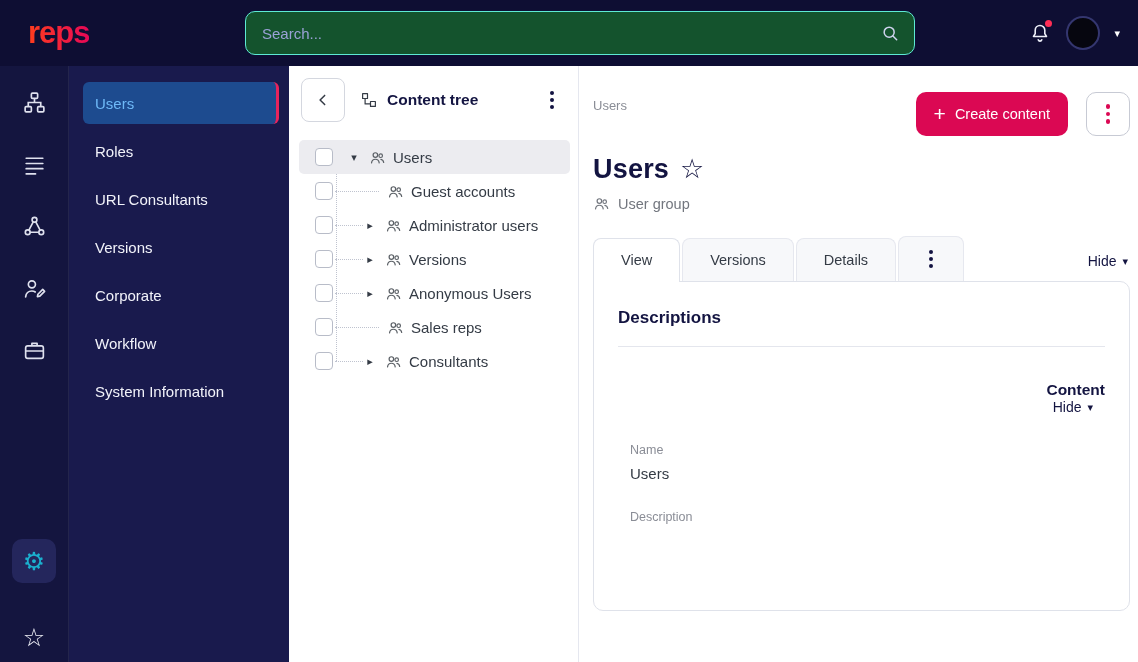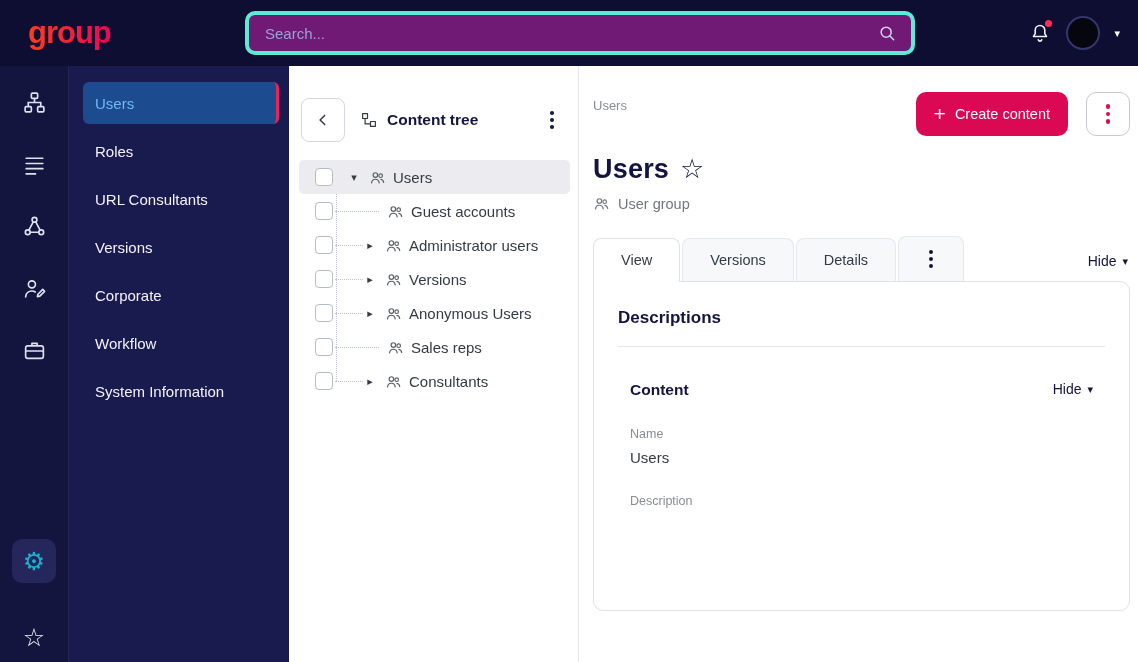--- a/index.html
+++ b/index.html
@@ -6,22 +6,22 @@
   html,body { width:1138px; height:662px; overflow:hidden; }
   body { font-family:"Liberation Sans","DejaVu Sans",sans-serif; background:#fff; }
   .app { width:1138px; height:662px; display:flex; flex-direction:column; }
 
   
   .topbar { height:66px; flex:none; background:#0e0e33; display:flex; align-items:center; padding-right:18px; }
   .logo-wrap { width:245px; padding-left:28px; flex:none; }
   .logo { font-size:31px; font-weight:800; letter-spacing:-1px; text-decoration:none;
           background:linear-gradient(90deg,#ff3d1d,#e60856);
           -webkit-background-clip:text; background-clip:text; color:transparent; cursor:pointer; }
-  .search { flex:none; width:670px; height:44px; position:relative; background:#701a75;
-            border:4px solid #5eead4; border-radius:10px; }
+  .search { flex:none; width:670px; height:44px; position:relative; background:#14532d;
+            border:1px solid #5eead4; border-radius:10px; }
   .search input { width:100%; height:100%; background:transparent; border:none; outline:none;
                   color:#dfe2f5; font-size:15px; padding:0 46px 0 16px; font-family:inherit; }
   .search input::placeholder { color:#9aa1d6; }
   .search .ic-search { position:absolute; right:14px; top:50%; transform:translateY(-50%);
                        width:20px; height:20px; color:#cfd3ee; cursor:pointer; }
   .topbar-right { margin-left:auto; display:flex; align-items:center; gap:14px; }
   .bell-wrap { position:relative; width:24px; height:24px; color:#eceef8; cursor:pointer; }
   .bell-wrap svg { width:24px; height:24px; }
   .bell-dot { position:absolute; top:-1px; right:0; width:7px; height:7px; border-radius:50%;
               background:#ff2d55; }
@@ -43,21 +43,21 @@
 
   
   .sidebar { width:220px; flex:none; background:#191a4d; padding-top:16px; }
   .side-item { height:42px; margin:0 10px 6px 14px; display:flex; align-items:center;
                padding:0 10px 0 12px; border-radius:6px; color:#f2f3fa; font-size:15px; cursor:pointer; }
   .side-item.active { background:#1d4b8f; color:#6eb9f7; border-right:3px solid #e8245c; }
 
   
   .tree-panel { width:290px; flex:none; background:#fff; border-right:1px solid #e5e7ef;
                 display:flex; flex-direction:column; }
-  .tree-header { display:flex; align-items:center; padding:32px 14px 12px 12px; }
+  .tree-header { display:flex; align-items:center; padding:12px 14px 12px 12px; }
   .back-btn { width:44px; height:44px; border:1px solid #d4d7df; border-radius:8px; background:#fff;
               display:grid; place-items:center; color:#343b45; cursor:pointer; }
   .back-btn svg { width:20px; height:20px; }
   .tree-title { display:flex; align-items:center; gap:9px; margin-left:15px; font-weight:700;
                 font-size:15.5px; color:#131441; }
   .tree-title svg { width:18px; height:18px; color:#343b45; }
   .kebab { display:flex; flex-direction:column; align-items:center; justify-content:center; gap:3px; cursor:pointer; }
   .kebab i { width:4px; height:4px; border-radius:50%; background:currentColor; display:block; }
   .tree-kebab { margin-left:auto; color:#131441; width:24px; height:24px; }
 
@@ -102,21 +102,21 @@
   .tab.active { background:#fff; border-color:#dfe2ea; margin-bottom:-1px; padding-bottom:14px; }
   .tab.tab-kebab { display:flex; align-items:center; padding:13px 30px; color:#131441; }
   .hide-toggle { margin-left:auto; display:flex; align-items:center; gap:6px; font-size:14px;
                  color:#131441; padding:0 2px 12px 0; cursor:pointer; }
   .caret-glyph { font-size:11px; }
 
   .card { border:1px solid #dfe2ea; border-radius:0 10px 10px 10px; background:#fff;
           min-height:330px; padding:26px 24px; }
   .card-heading { font-size:17px; font-weight:700; color:#131441; }
   .card-divider { border:none; border-top:1px solid #e4e6ed; margin-top:18px; }
-  .section-head { display:flex; align-items:flex-start; margin-top:34px; padding-left:12px; }
+  .section-head { display:flex; align-items:flex-end; margin-top:34px; padding-left:12px;flex-direction:column; }
   .section-heading { font-size:15.5px; font-weight:700; color:#131441; }
   .section-hide { margin-left:auto; display:flex; align-items:center; gap:6px; font-size:14px;
                   color:#131441; cursor:pointer; padding-right:12px; }
   .field-label { margin-top:28px; padding-left:12px; font-size:12.5px; color:#8a8d96; }
   .field-value { margin-top:8px; padding-left:12px; font-size:15px; color:#343b45; }
 </style>
 </head>
 <body>
 
 <svg width="0" height="0" style="position:absolute">
@@ -165,21 +165,21 @@
     <rect x="3.5" y="3.5" width="6.5" height="6.5"></rect>
       <rect x="14" y="14" width="6.5" height="6.5"></rect>
     <path d="M6.8 10v7.2h7.2"></path>
   </symbol>
 </svg>
 
 <div class="app">
 
   <header class="topbar">
     <div class="logo-wrap">
-      <a class="logo">group</a>
+      <a class="logo">reps</a>
     </div>
     <div class="search">
       <input type="text" placeholder="Search..." style="">
       <svg class="ic-search">
           <use href="#i-search"></use>
         </svg>
     </div>
     <div class="topbar-right">
       <div class="bell-wrap">
         <svg>

